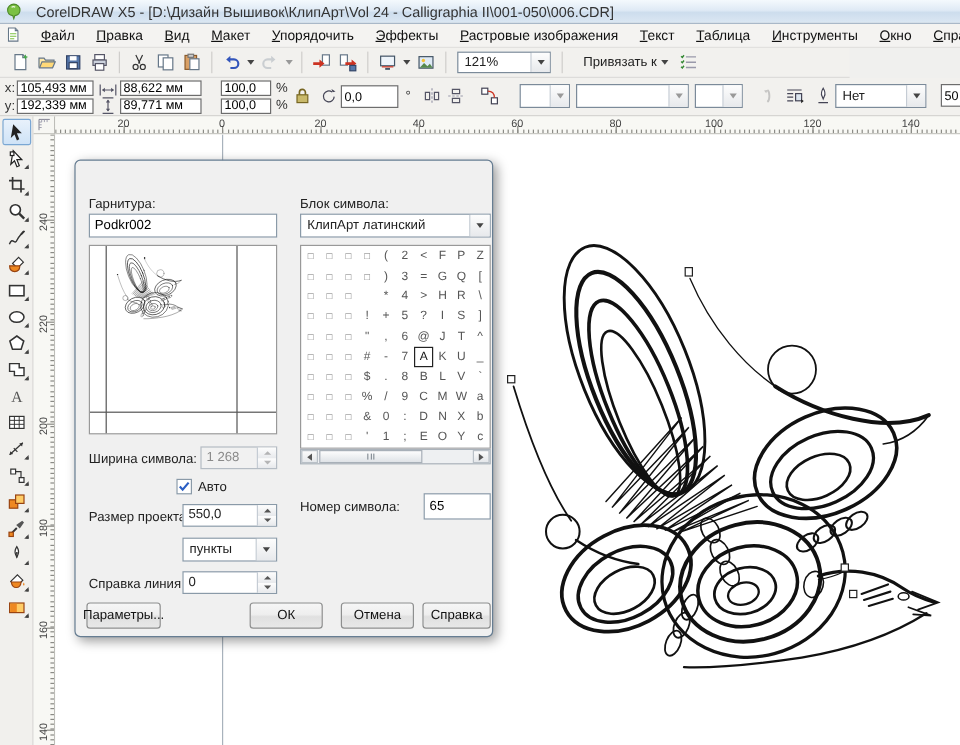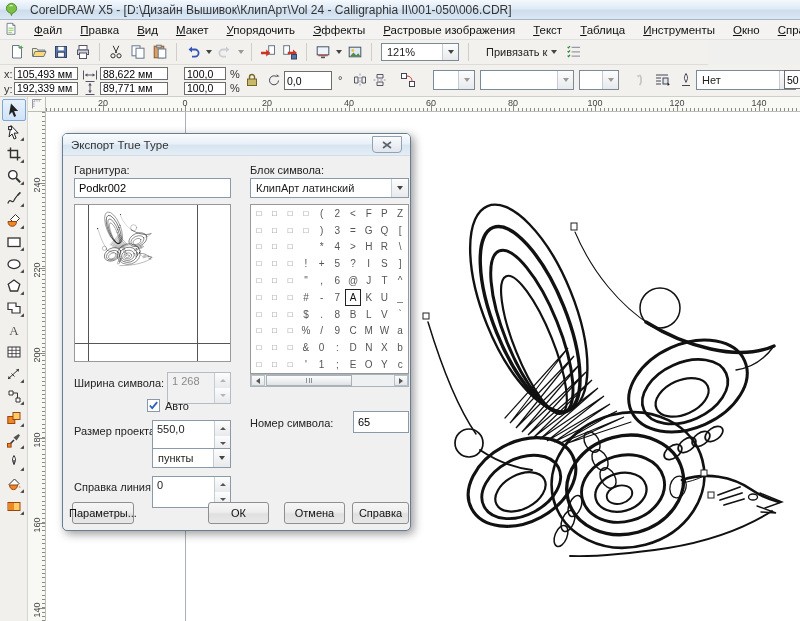--- a/index.html
+++ b/index.html
@@ -65,21 +65,21 @@
   .dlg-title{position:relative;height:21px;border-radius:4px 4px 0 0;
     background:linear-gradient(#fbfdfe,#e8f0f8 45%,#d8e5f0 55%,#e3edf6);
     border-bottom:1px solid #d4dde6;display:flex;align-items:center;padding-left:8px;font-size:11.5px;color:#333;}
   .dlg-close{position:absolute;right:8px;top:2px;width:28px;height:15px;border:1px solid #93a1b1;border-radius:0 0 4px 4px;
     background:linear-gradient(#fafbfc,#e0e6ee);display:flex;align-items:center;justify-content:center;}
   .dlg-lbl{position:absolute;color:#222;}
   .dlg-input{position:absolute;background:#fff;border:1px solid #8a9aa8;box-sizing:border-box;font-size:11px;padding:0 4px;font-family:"Liberation Sans",sans-serif;height:20px;}
   .preview{position:absolute;left:11px;top:70px;width:157px;height:158px;background:#fff;border:1px solid #999;box-sizing:border-box;}
   .pv-vline{position:absolute;top:0;width:1px;height:100%;background:#555;}
   .pv-hline{position:absolute;left:0;top:138px;width:100%;height:1px;background:#555;}
-  .spin{position:absolute;height:32px;background:#fff;border:1px solid #8a9aa8;box-sizing:border-box;display:flex;}
+  .spin{position:absolute;height:19px;background:#fff;border:1px solid #8a9aa8;box-sizing:border-box;display:flex;}
   .spin.disabled{background:#f1f1f1;border-color:#b5bcc4;}
   .spin .sval{flex:1;padding:2px 4px;font-size:11px;color:#222;}
   .spin.disabled .sval{color:#8a8a8a;}
   .spin .sbtns{width:15px;border-left:1px solid #c5ccd4;display:flex;flex-direction:column;}
   .spin .sb{flex:1;display:flex;align-items:center;justify-content:center;background:linear-gradient(#fdfdfd,#e7e9ec);}
   .tri-up{width:0;height:0;border-left:3px solid transparent;border-right:3px solid transparent;border-bottom:3.5px solid #555;}
   .tri-dn{width:0;height:0;border-left:3px solid transparent;border-right:3px solid transparent;border-top:3.5px solid #555;}
   .dcombo{position:absolute;height:20px;background:#fff;border:1px solid #8a9aa8;box-sizing:border-box;display:flex;align-items:center;}
   .dcombo .cval{flex:1;padding:0 5px;font-size:11px;white-space:nowrap;overflow:hidden;}
   .dcombo .cbtn{width:16px;height:100%;display:flex;align-items:center;justify-content:center;background:linear-gradient(#fdfdfd,#e7e9ec);border-left:1px solid #c5ccd4;}
@@ -406,21 +406,21 @@
           <rect x="9" y="6" width="5" height="6" fill="#dde6ef" stroke="#445"></rect>
           <path d="M13.6 14l2.2-1.8-2.2-1.4z" fill="#222"></path>
         </svg>
       </span>
     <span class="pic" style="left:678px;top:7px;">
         <svg viewBox="0 0 16 16">
           <path d="M8 1.5C6.6 3.8 6 5.9 7 8l1 2.4L9 8c1-2.1.4-4.2-1-6.5z" fill="#fff" stroke="#445"></path>
           <path d="M4 13.5h8" stroke="#445"></path>
         </svg>
       </span>
-    <div class="combo pcombo" style="left:696px;top:5px;width:100px;">
+    <div class="combo pcombo" style="left:696px;top:5px;width:76px;">
         <span class="cval">Нет</span>
         <span class="cbtn">
           <span class="arr-dn"></span>
         </span>
       </div>
     <input class="pfield" style="left: 784px; top: 5px; width: 30px; height: 19px;" value="50">
   </div>
 
   <div class="toolbox" id="toolbox-col">
       <div class="tool selected">
@@ -899,28 +899,20 @@
     </div>
 
   <div class="canvas">
     <div class="guideline"></div>
     <svg class="bird" viewBox="0 0 380 390" width="380" height="390">
         <use href="#bird-symbol"></use>
       </svg>
   </div>
 
   <div class="dialog">
-    <div class="dlg-title">
-      <span>Экспорт True Type</span>
-      <span class="dlg-close">
-        <svg viewBox="0 0 10 8" width="10" height="8">
-            <path d="M1 1l8 6M9 1L1 7" stroke="#5a6570" stroke-width="1.6"></path>
-          </svg>
-      </span>
-    </div>
 
     <span class="dlg-lbl" style="left:11px;top:30px;">Гарнитура:</span>
     <input class="dlg-input" style="left: 11px; top: 44px; width: 157px;" value="Podkr002">
 
     <div class="preview">
       <div class="pv-vline" style="left:13px;"></div>
       <div class="pv-vline" style="left:122px;"></div>
       <div class="pv-hline"></div>
       <svg viewBox="0 0 380 390" width="58" height="60" style="position:absolute;left:22px;top:3px;">
           <use href="#bird-symbol"></use>

